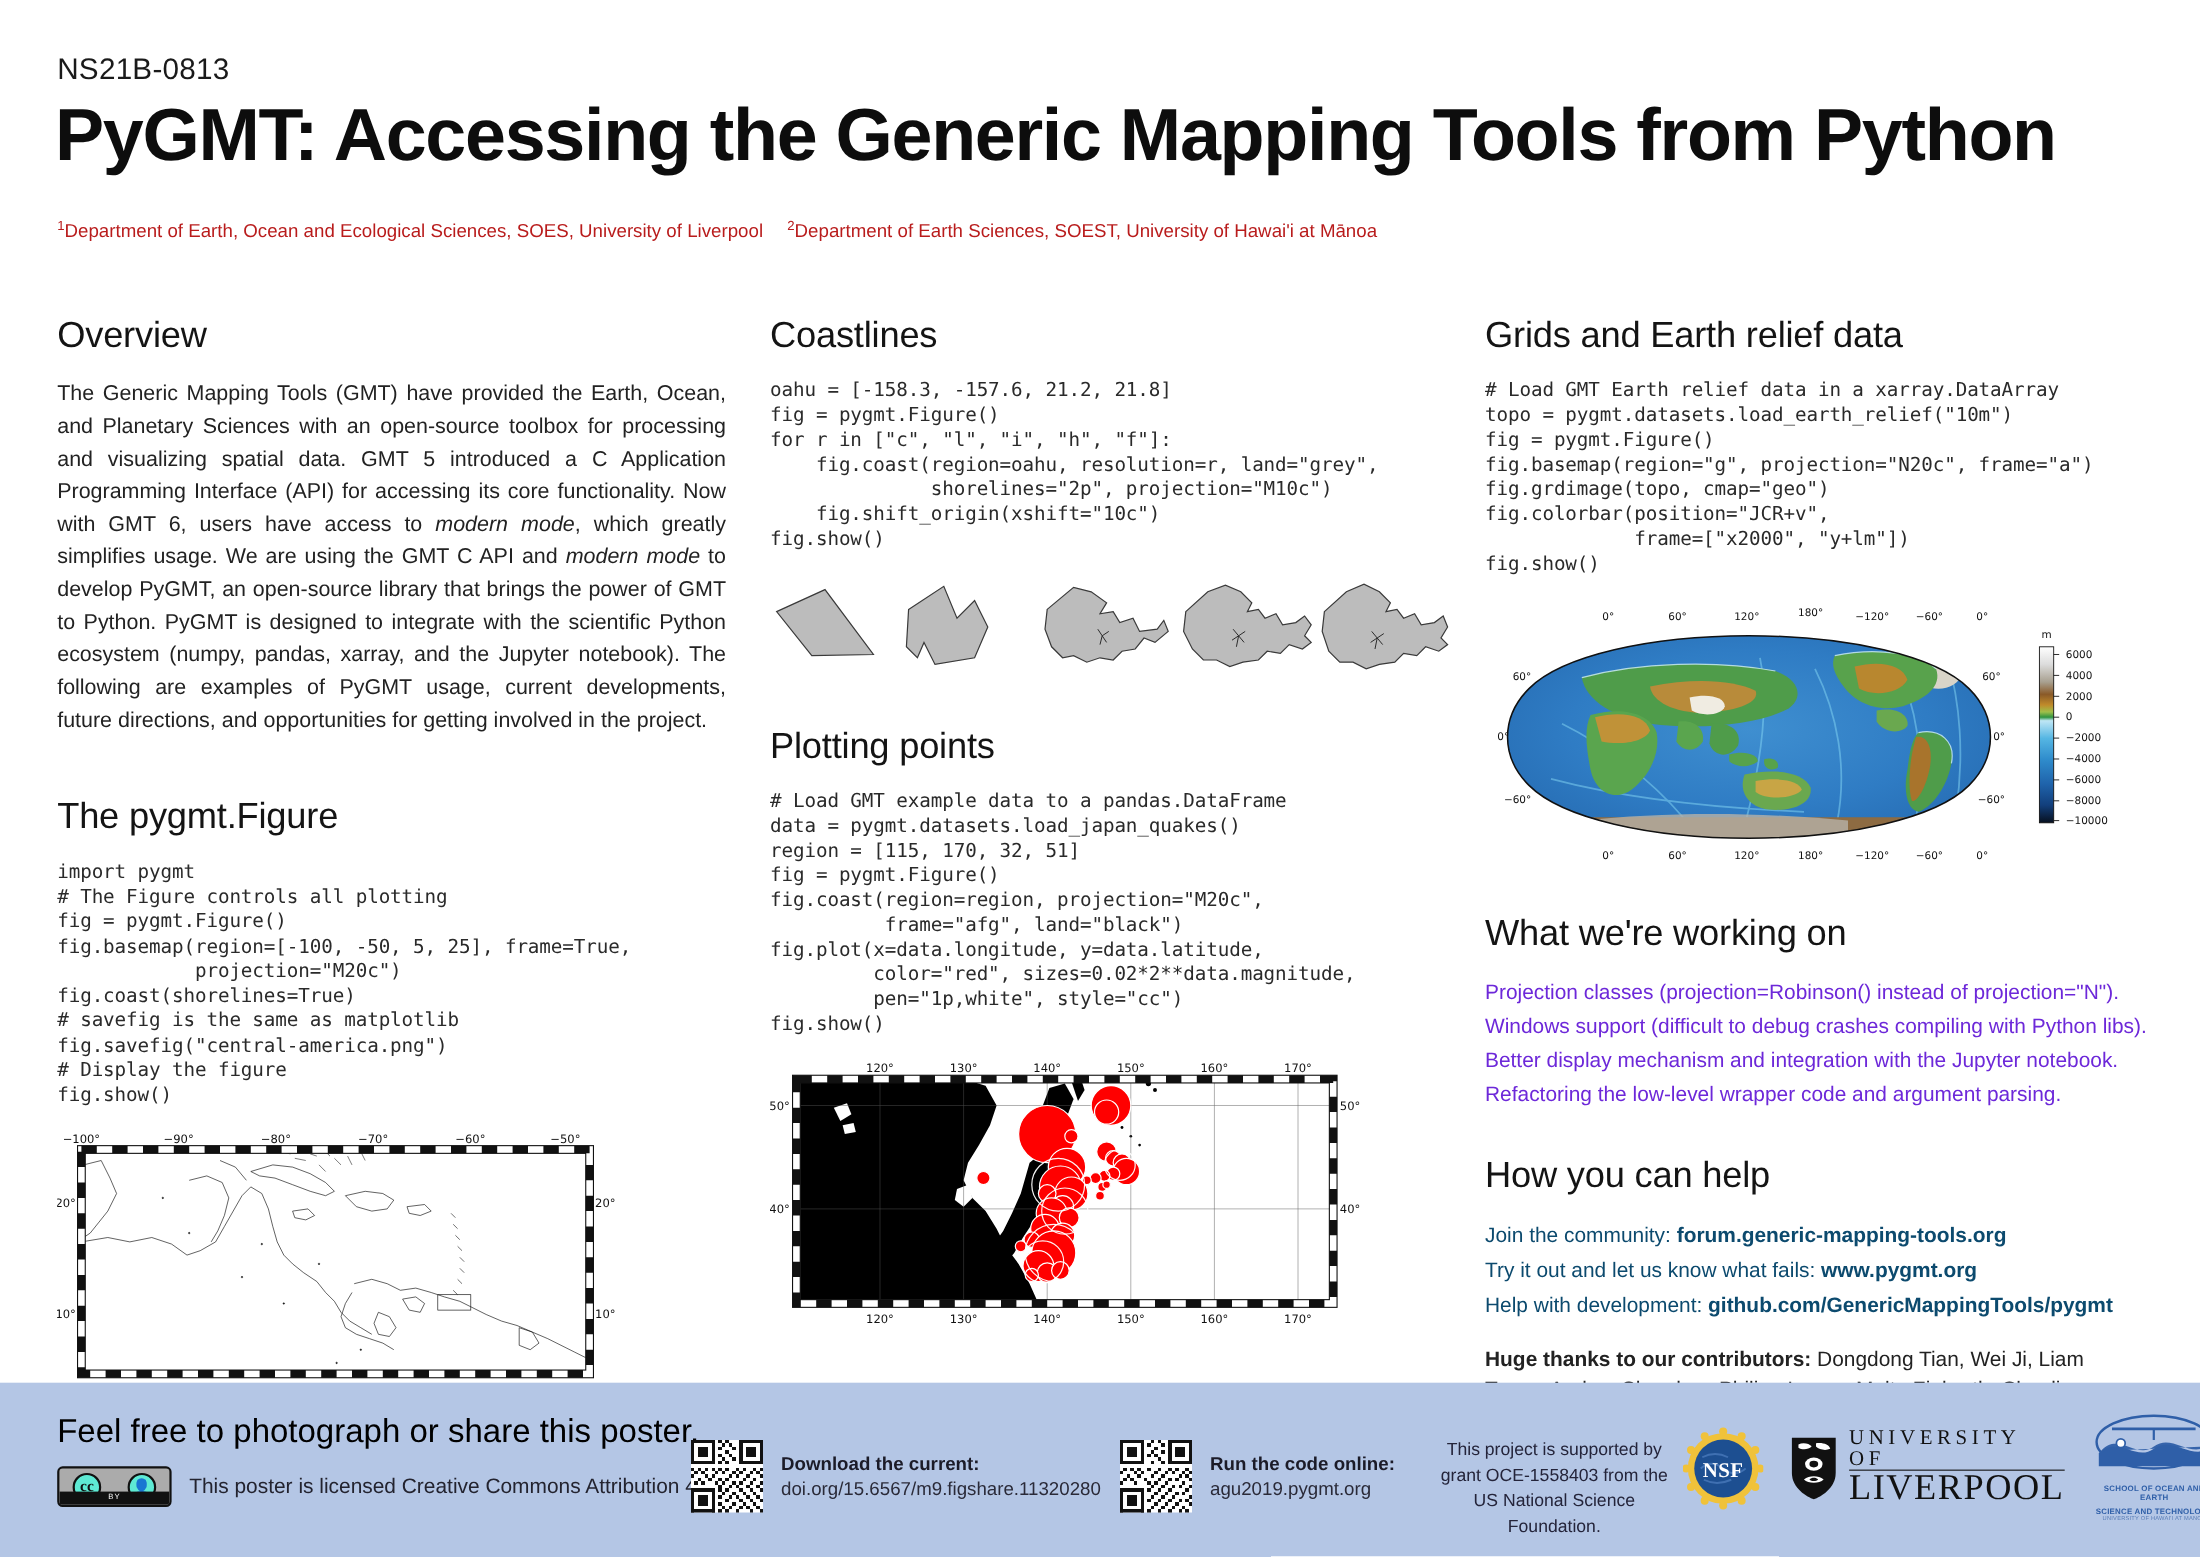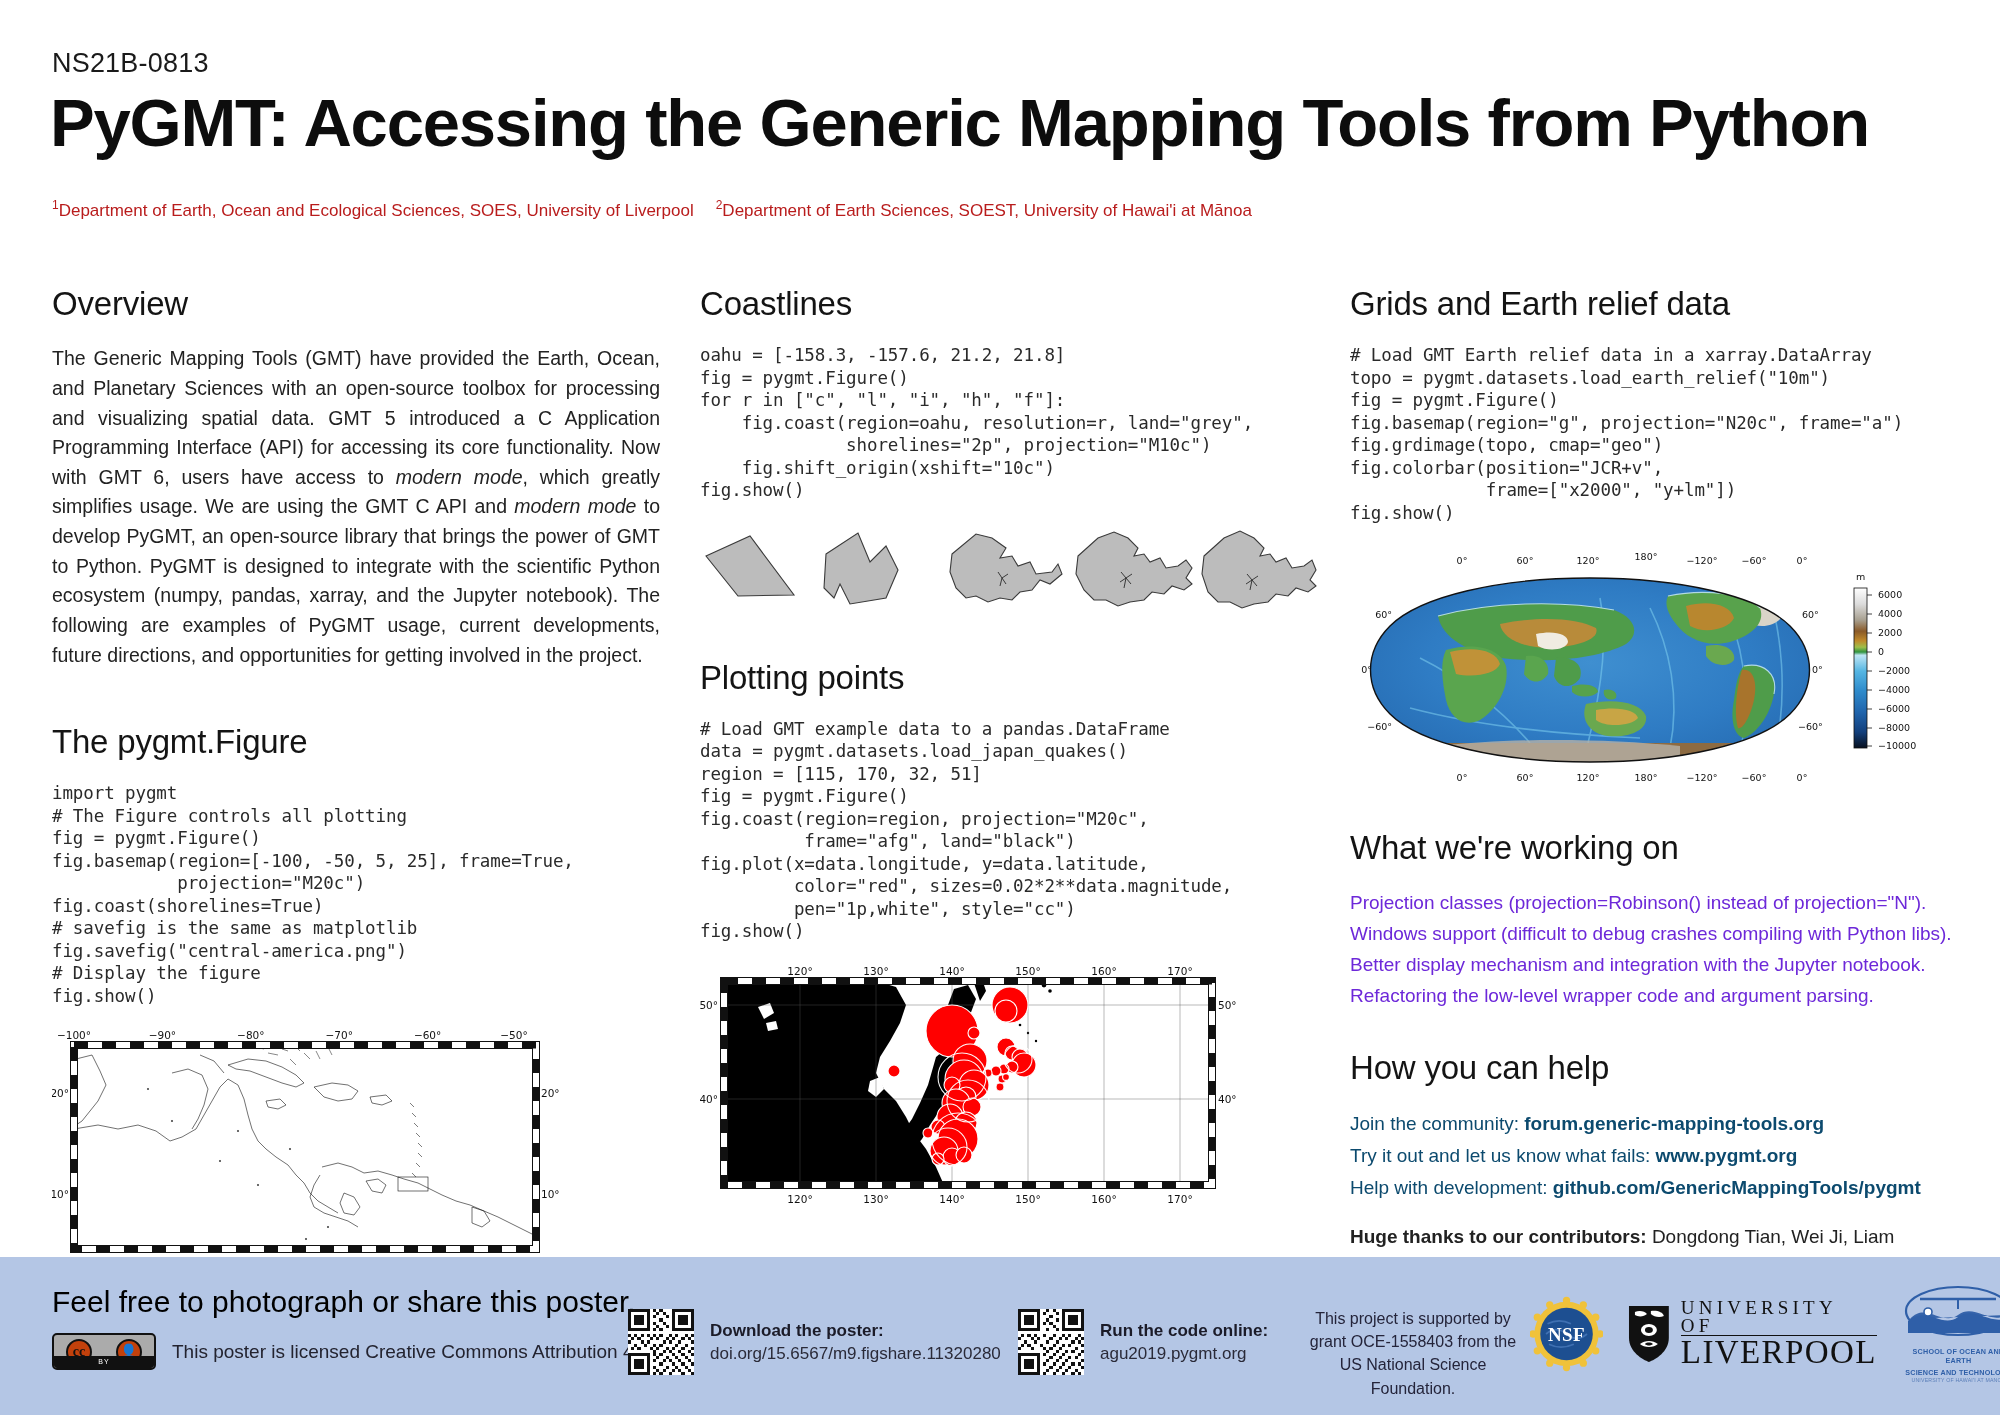--- a/index.html
+++ b/index.html
@@ -86,21 +86,21 @@
     position: absolute; left: 52px; top: 28px;
     font-size: 30px; font-weight: 400; color: #000000;
   }
   .cc-row { position: absolute; left: 52px; top: 76px; display: flex; align-items: center; gap: 16px; }
   .cc-badge {
     width: 104px; height: 37px; background: #ababab; border-radius: 5px;
     border: 2px solid #111; display: flex; align-items: center; justify-content: space-around;
     position: relative; overflow: hidden;
   }
   .cc-badge .circ {
-    width: 26px; height: 26px; border-radius: 50%; background: #c2410c;
+    width: 26px; height: 26px; border-radius: 50%; background: #5eead4;
     border: 2.5px solid #111; display: flex; align-items: center; justify-content: center;
     font-size: 14px; font-weight: 700; color: #111; font-family: "Liberation Serif", serif;
   }
   .cc-badge .bybar {
     position: absolute; left: 0; bottom: 0; width: 100%; height: 12px; background: #111;
     color: #fff; font-size: 7px; text-align: center; line-height: 12px; letter-spacing: 1px;
   }
   .cc-text { font-size: 19px; color: #23232f; }
 
   .qr-group { position: absolute; display: flex; align-items: center; gap: 16px; }
@@ -731,21 +731,21 @@
               <rect x="16" y="19" width="1" height="1"></rect>
             <rect x="19" y="19" width="1" height="1"></rect>
             <rect x="8" y="20" width="1" height="1"></rect>
               <rect x="10" y="20" width="1" height="1"></rect>
             <rect x="13" y="20" width="1" height="1"></rect>
               <rect x="17" y="20" width="1" height="1"></rect>
             <rect x="20" y="20" width="1" height="1"></rect>
           </g>
         </svg>
         <div>
-          <div class="qr-label-title">Download the poster:</div>
+          <div class="qr-label-title">Download the current:</div>
           <div class="qr-label-sub">doi.org/15.6567/m9.figshare.11320280</div>
         </div>
       </div>
 
       <div class="qr-group" style="left:1018px; top:52px;">
         <svg class="qr" viewBox="0 0 21 21" shape-rendering="crispEdges">
           <rect width="21" height="21" fill="#fff"></rect>
           <g fill="#111">
             <rect x="0" y="0" width="7" height="1"></rect>
               <rect x="0" y="6" width="7" height="1"></rect>

